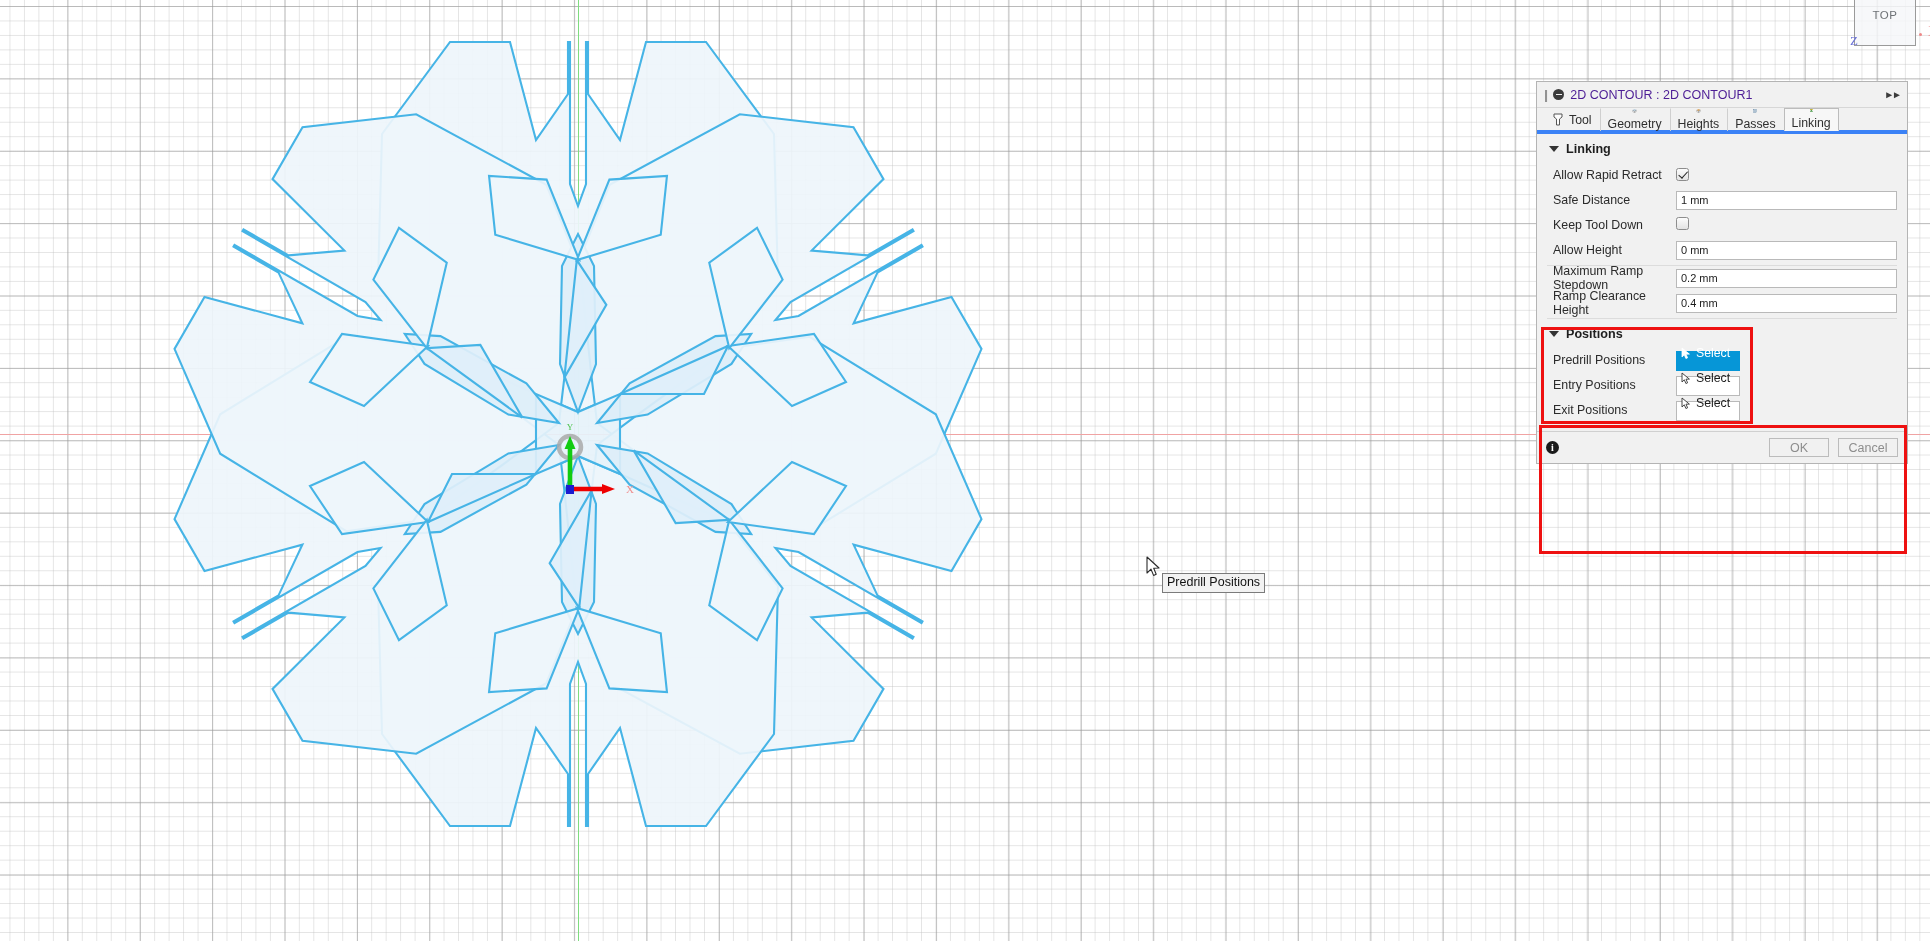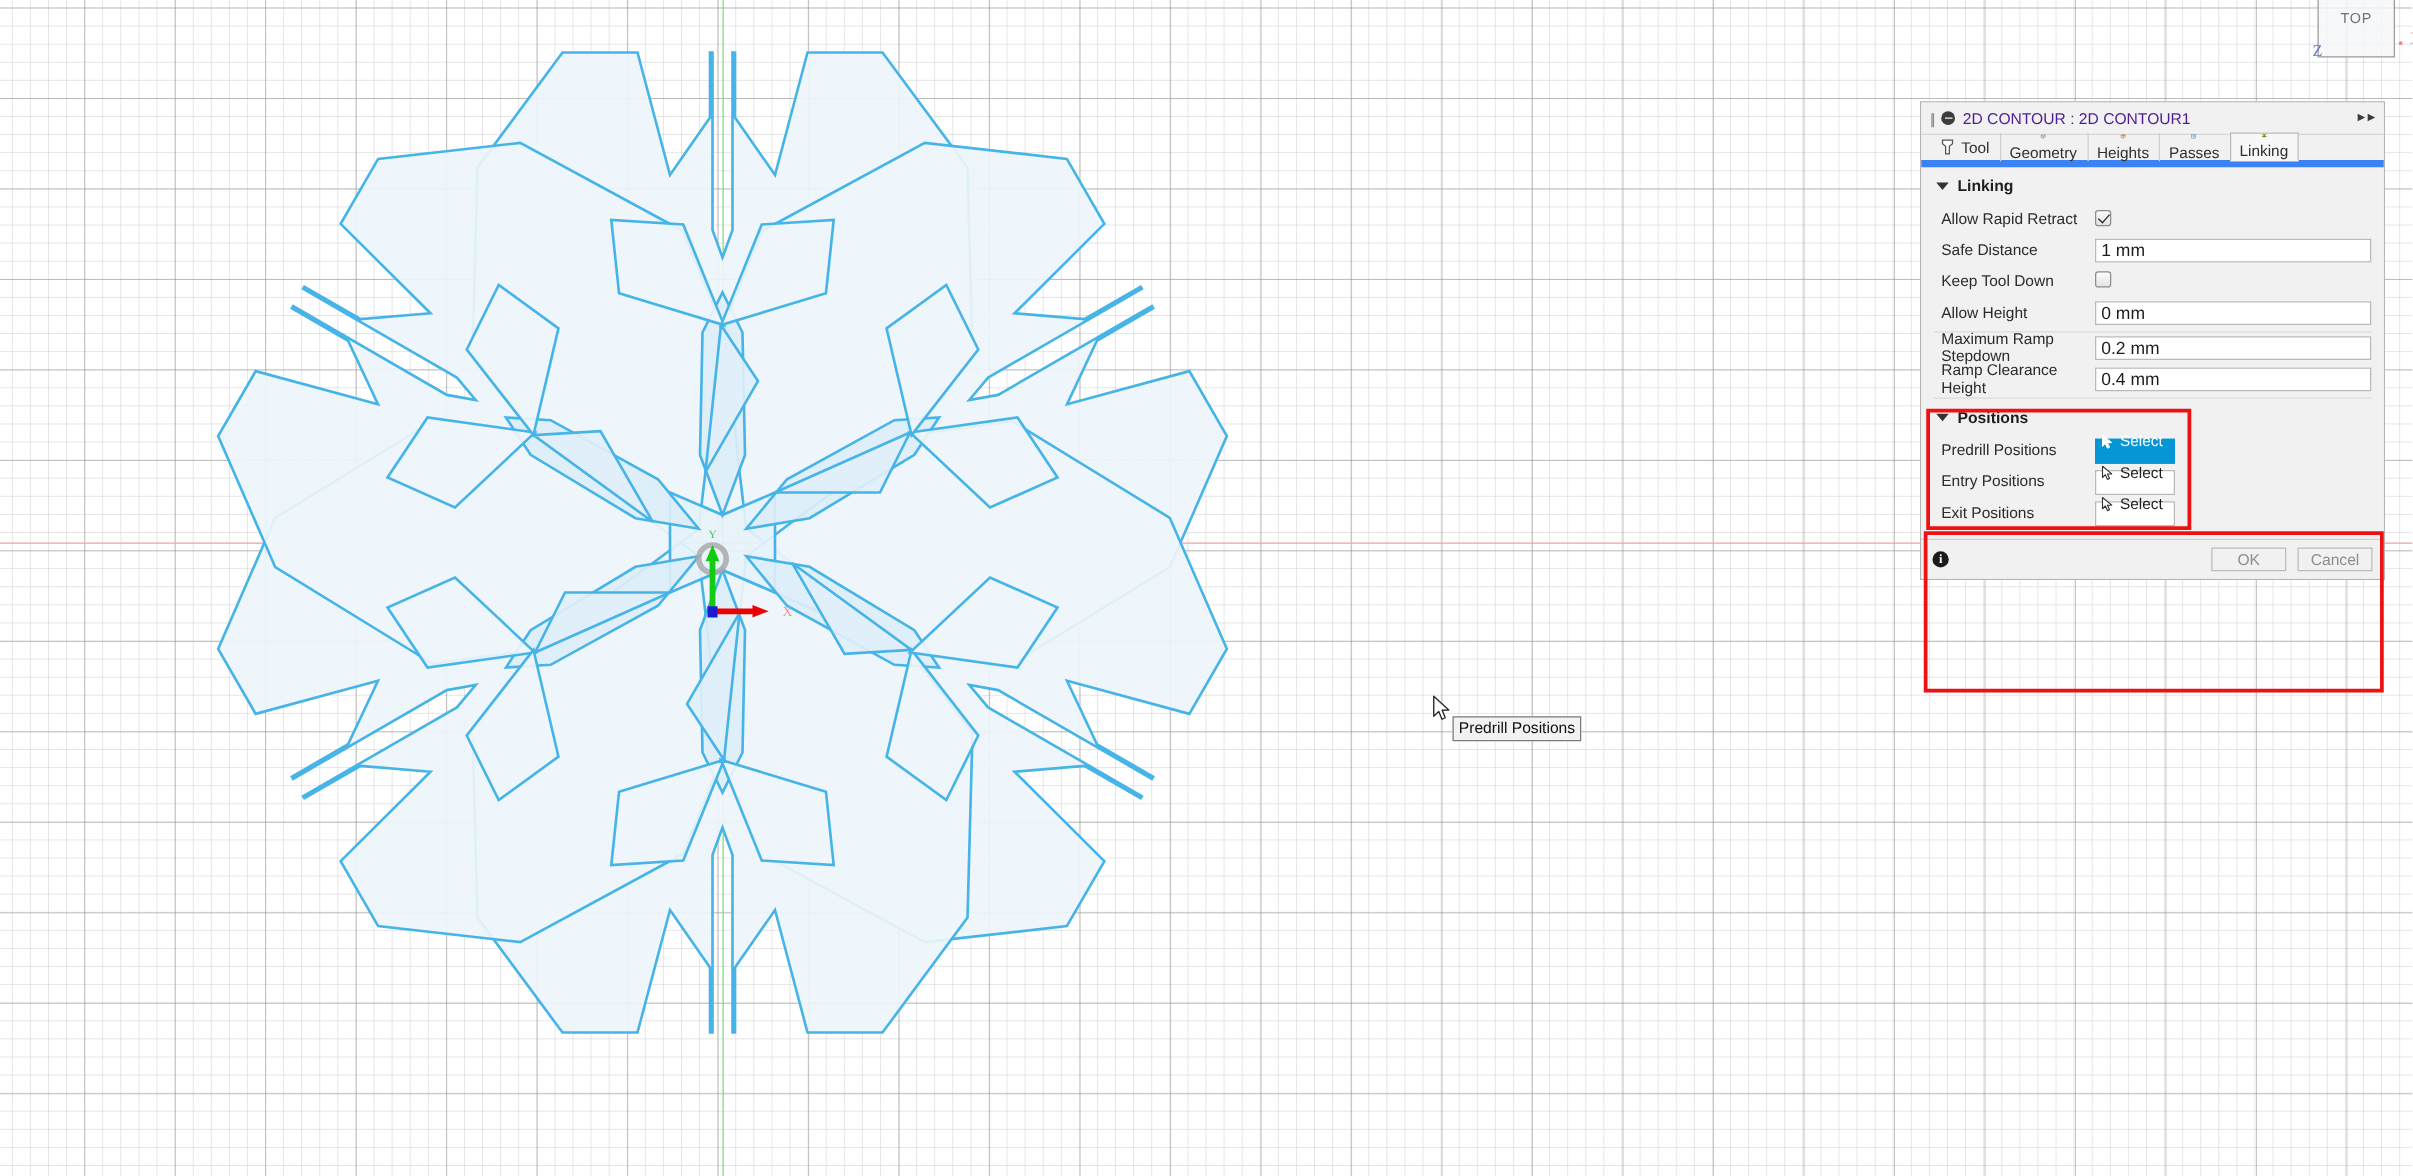--- a/index.html
+++ b/index.html
@@ -81,21 +81,21 @@
     width:11px;height:11px;border-radius:50%;background:#3c3c3c;
     display:inline-flex;align-items:center;justify-content:center;flex:none;
   }
   #panel-title .collapse-dot i{display:block;width:6px;height:1.6px;background:#f1f1f1;}
   #panel-title .ttl{font-size:12.5px;color:#4c1d95;flex:1;}
   #panel-title .chev{color:#3c3c3c;font-size:10px;letter-spacing:-2px;}
 
   
   #tabs{
     display:flex;align-items:flex-end;height:26px;
-    padding:3px 4px 0 6px;border-bottom:6px solid #3b82f6;background:#f1f1f1;
+    padding:3px 4px 0 6px;border-bottom:4px solid #3b82f6;background:#f1f1f1;
     box-sizing:border-box;
   }
   .tab{
     display:flex;align-items:center;gap:4px;height:23px;
     padding:0 7px;font-size:12.3px;color:#2f2f2f;
     border:1px solid transparent;border-bottom:none;position:relative;top:1px;
     box-sizing:border-box;cursor:default;
   }
   .tab + .tab{border-left:1px solid #cfcfcf;flex-direction:column;}
   .tab.active{
@@ -116,21 +116,21 @@
     border-top:6px solid #333;margin-left:2px;
   }
   .divider{height:1px;background:#dcdcdc;margin:3px 0 0 0;}
 
   .row{display:flex;align-items:center;height:24px;margin-bottom:1px;}
   .row .lab{width:123px;flex:none;font-size:12.4px;color:#2b2b2b;padding-left:6px;}
   .ctrl{flex:1;}
   .txtfield{
     width:100%;height:19px;box-sizing:border-box;
     border:1px solid #b9b9b9;background:#fff;
-    font-size:14px;color:#1c1c1c;font-family:"Liberation Sans",sans-serif;
+    font-size:11px;color:#1c1c1c;font-family:"Liberation Sans",sans-serif;
     padding:0 4px;line-height:17px;
   }
   .selfield{
     width:100%;height:19px;box-sizing:border-box;position:relative;
     border:1px solid #b9b9b9;background:#fff;
     font-size:12.3px;color:#1c1c1c;padding:0 18px 0 4px;line-height:17px;
     white-space:nowrap;overflow:hidden;
   }
   .selfield .caret{
     position:absolute;right:5px;top:7px;width:0;height:0;

